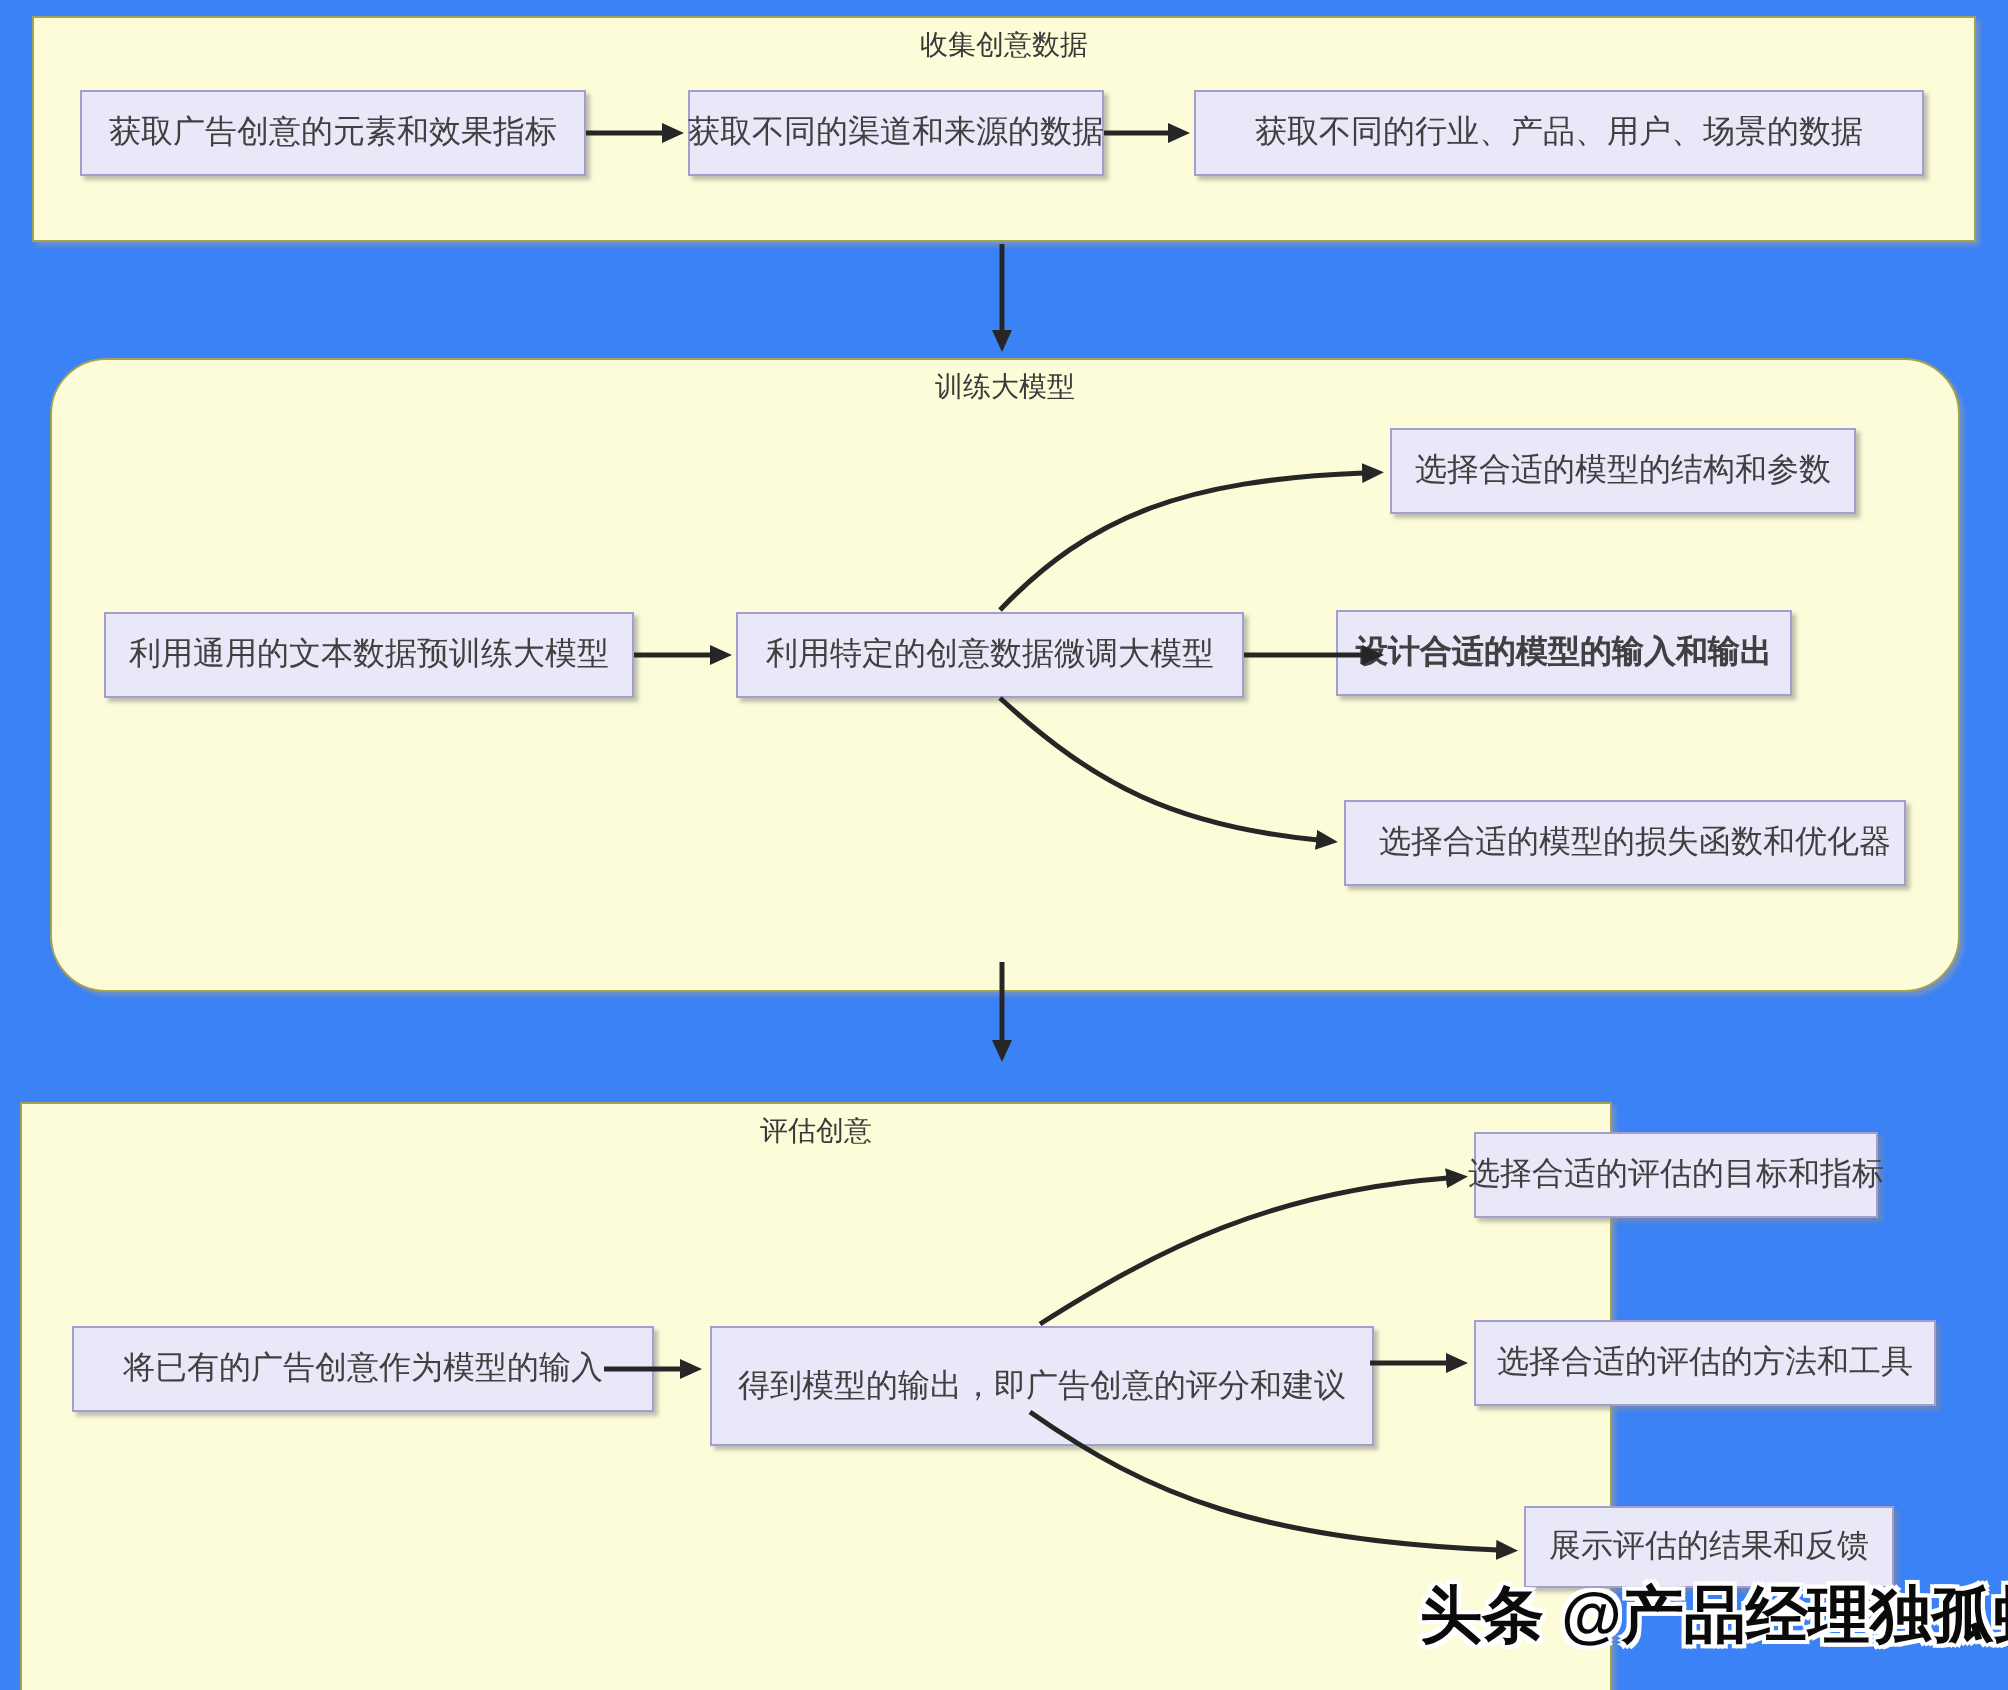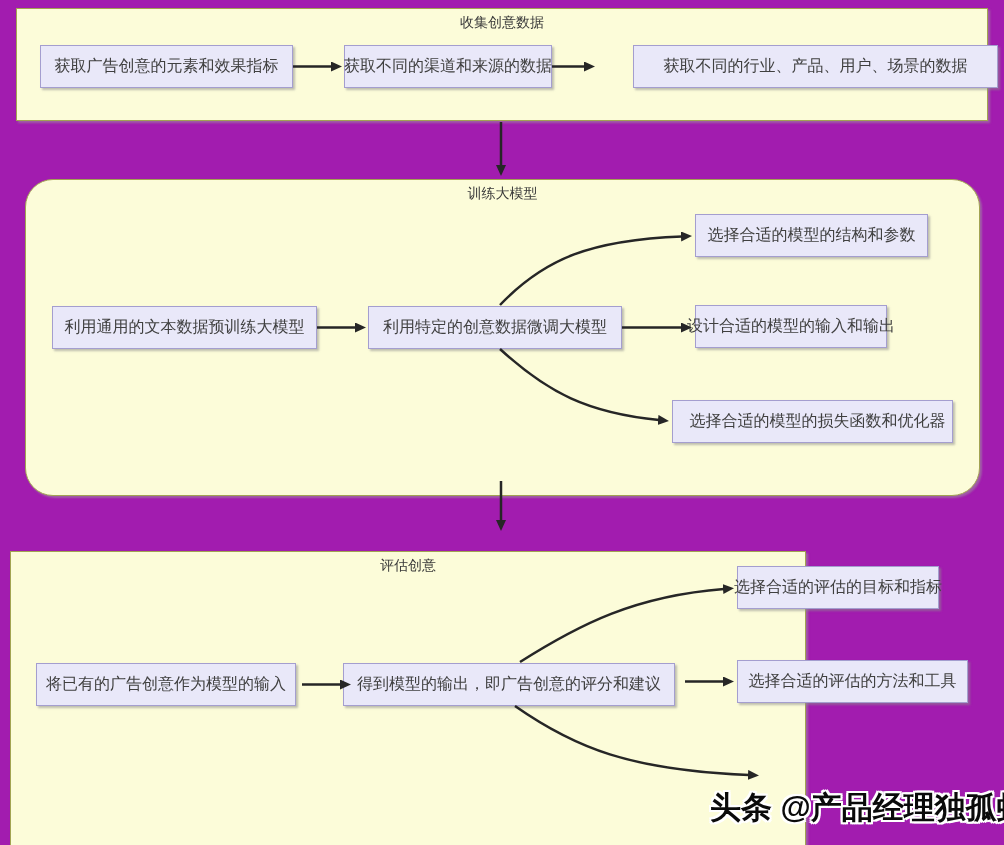--- a/index.html
+++ b/index.html
@@ -1,19 +1,19 @@
 <!DOCTYPE html>
 <html><head>
 <meta charset="utf-8">
 <style>
   * { margin:0; padding:0; box-sizing:border-box; }
   html,body { background:#ffffff; }
   body { font-family:"Liberation Sans","DejaVu Sans",sans-serif; }
   #canvas {
-    position:relative; width:1004px; height:845px; background:#a21caf; overflow:hidden;
+    position:relative; width:1004px; height:845px; background:#3b82f6; overflow:hidden;
   }
   .section {
     position:absolute; background:#FCFCD9; border:1px solid #A2A352;
     box-shadow:2px 2px 2px rgba(160,160,160,.5);
   }
   .section-title {
     position:absolute; top:5px; left:0; width:100%; text-align:center;
     font-size:14px; color:#3a3a3a;
   }
   .node {
@@ -43,57 +43,60 @@
 
   <div class="section" style="left:16px; top:8px; width:972px; height:113px;">
     <div class="section-title">收集创意数据</div>
   </div>
   <div class="node" style="left:40px; top:45px; width:253px; height:43px;">
     <span>获取广告创意的元素和效果指标</span>
   </div>
   <div class="node" style="left:344px; top:45px; width:208px; height:43px;font-family:Liberation Serif, serif;">
     <span>获取不同的渠道和来源的数据</span>
   </div>
-  <div class="node" style="left:597px; top:45px; width:365px; height:43px;margin-left:36px;">
+  <div class="node" style="left:597px; top:45px; width:365px; height:43px;">
     <span>获取不同的行业、产品、用户、场景的数据</span>
   </div>
 
   <div class="section" style="left:25px; top:179px; width:955px; height:317px;border-radius:28px;">
     <div class="section-title">训练大模型</div>
   </div>
   <div class="node" style="left:52px; top:306px; width:265px; height:43px;">
     <span>利用通用的文本数据预训练大模型</span>
   </div>
   <div class="node" style="left:368px; top:306px; width:254px; height:43px;">
     <span>利用特定的创意数据微调大模型</span>
   </div>
   <div class="node" style="left:695px; top:214px; width:233px; height:43px;">
     <span>选择合适的模型的结构和参数</span>
   </div>
-  <div class="node" style="left:695px; top:305px; width:192px; height:43px;">
+  <div class="node" style="left:668px; top:305px; width:228px; height:43px;font-weight:bold;">
     <span>设计合适的模型的输入和输出</span>
   </div>
   <div class="node" style="left:672px; top:400px; width:281px; height:43px;padding-left:10px;">
     <span>选择合适的模型的损失函数和优化器</span>
   </div>
 
   <div class="section" style="left:10px; top:551px; width:796px; height:296px;">
     <div class="section-title">评估创意</div>
   </div>
-  <div class="node" style="left:36px; top:663px; width:260px; height:43px;">
+  <div class="node" style="left:36px; top:663px; width:291px; height:43px;">
     <span>将已有的广告创意作为模型的输入</span>
   </div>
-  <div class="node" style="left:343px; top:663px; width:332px; height:43px;">
+  <div class="node" style="left:355px; top:663px; width:332px; height:60px;">
     <span>得到模型的输出，即广告创意的评分和建议</span>
   </div>
   <div class="node" style="left:737px; top:566px; width:202px; height:43px;">
     <span>选择合适的评估的目标和指标</span>
   </div>
   <div class="node" style="left:737px; top:660px; width:231px; height:43px;">
     <span>选择合适的评估的方法和工具</span>
+  </div>
+  <div class="node" style="left:762px; top:753px; width:185px; height:41px;">
+    <span>展示评估的结果和反馈</span>
   </div>
 
   <svg id="arrow-layer" viewBox="0 0 1004 845" xmlns="http://www.w3.org/2000/svg">
     <defs>
       <marker id="ah" markerUnits="userSpaceOnUse" markerWidth="12" markerHeight="12" refX="1" refY="5" orient="auto">
         <path d="M0,0 L11,5 L0,10 z" fill="#262626"></path>
       </marker>
     </defs>
     <path class="flow" marker-end="url(#ah)" d="M293,66.5 L332,66.5"></path>
     <path class="flow" marker-end="url(#ah)" d="M552,66.5 L585,66.5"></path>

